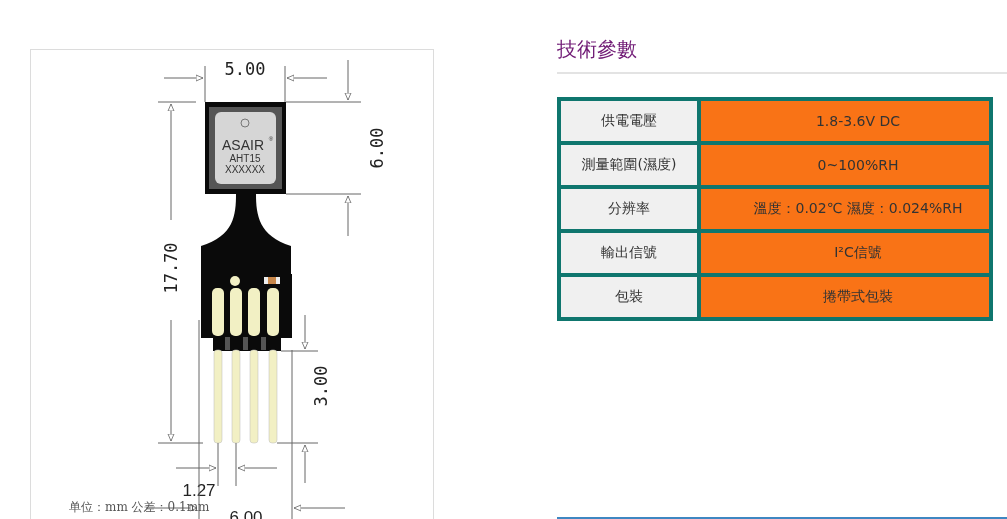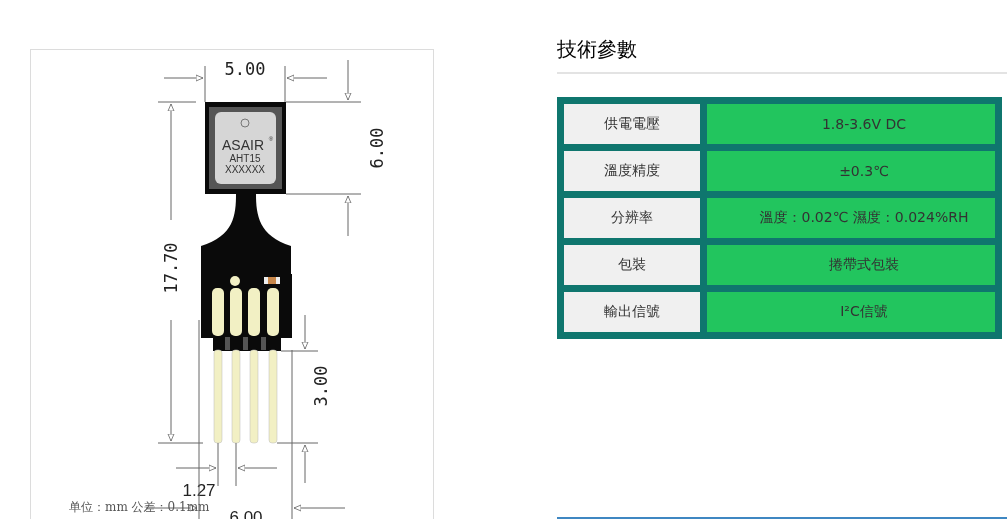--- a/index.html
+++ b/index.html
@@ -4,27 +4,27 @@
 <style>
   html, body { margin:0; padding:0; background:#ffffff; }
   body { width:1007px; height:519px; position:relative; overflow:hidden; font-family:"DejaVu Sans", sans-serif; }
   .diagram-frame { position:absolute; left:30px; top:49px; width:404px; height:474px; border:1px solid #dcdcdc; box-sizing:border-box; background:#fff; }
   .diagram-frame svg { position:absolute; left:0; top:0; }
   .dim { font-family:"DejaVu Sans Mono", monospace; font-size:17px; fill:#222; }
   .dimsans { font-family:"Liberation Sans", sans-serif; font-size:17px; fill:#222; }
   .chip { font-family:"Liberation Sans", sans-serif; fill:#333; text-anchor:middle; }
   .unit-note { font-family:"DejaVu Serif", serif; font-size:12px; fill:#555; }
 
-  .section-title { position:absolute; left:557px; top:36px; font-size:20px; color:#000000; font-family:"DejaVu Sans", sans-serif; font-weight:normal; }
+  .section-title { position:absolute; left:557px; top:36px; font-size:20px; color:#701a75; font-family:"DejaVu Sans", sans-serif; font-weight:normal; }
   .title-rule { position:absolute; left:557px; top:72px; width:450px; height:2px; background:#e3e3e3; }
 
   .spec-table { position:absolute; left:557px; top:97px; border-collapse:collapse; font-size:14px; color:#333; }
-  .spec-table td { height:40px; border:7px solid #0f766e; text-align:center; padding:0; }
+  .spec-table td { height:40px; border:4px solid #0f766e; text-align:center; padding:0; }
   .spec-table td.k { width:136px; background:#f0f0f0; }
-  .spec-table td.v { width:262px; background:#22c55e;padding-left:26px; }
+  .spec-table td.v { width:262px; background:#f97316;padding-left:26px; }
 
   .bottom-rule { position:absolute; left:557px; top:517px; width:450px; height:2px; background:#3f87c2; }
 </style>
 </head>
 <body>
 
 <div class="diagram-frame">
   <svg width="475" height="474" viewBox="0 0 475 474">
     <defs>
       <marker id="arr" markerWidth="8" markerHeight="8" refX="7" refY="4" orient="auto">
@@ -124,31 +124,31 @@
 <div class="section-title">技術參數</div>
 <div class="title-rule"></div>
 
 <table class="spec-table">
   <tbody id="spec-body">
       <tr>
         <td class="k">供電電壓</td>
         <td class="v">1.8-3.6V DC</td>
       </tr>
       <tr>
-        <td class="k">溫度精度</td>
-        <td class="v">±0.3℃</td>
+        <td class="k">測量範圍(濕度)</td>
+        <td class="v">0~100%RH</td>
       </tr>
       <tr>
         <td class="k">分辨率</td>
         <td class="v">溫度：0.02℃ 濕度：0.024%RH</td>
       </tr>
       <tr>
+        <td class="k">輸出信號</td>
+        <td class="v">I²C信號</td>
+      </tr>
+      <tr>
         <td class="k">包裝</td>
         <td class="v">捲帶式包裝</td>
-      </tr>
-      <tr>
-        <td class="k">輸出信號</td>
-        <td class="v">I²C信號</td>
       </tr>
     </tbody>
 </table>
 
 <div class="bottom-rule"></div>
 
 </body></html>

